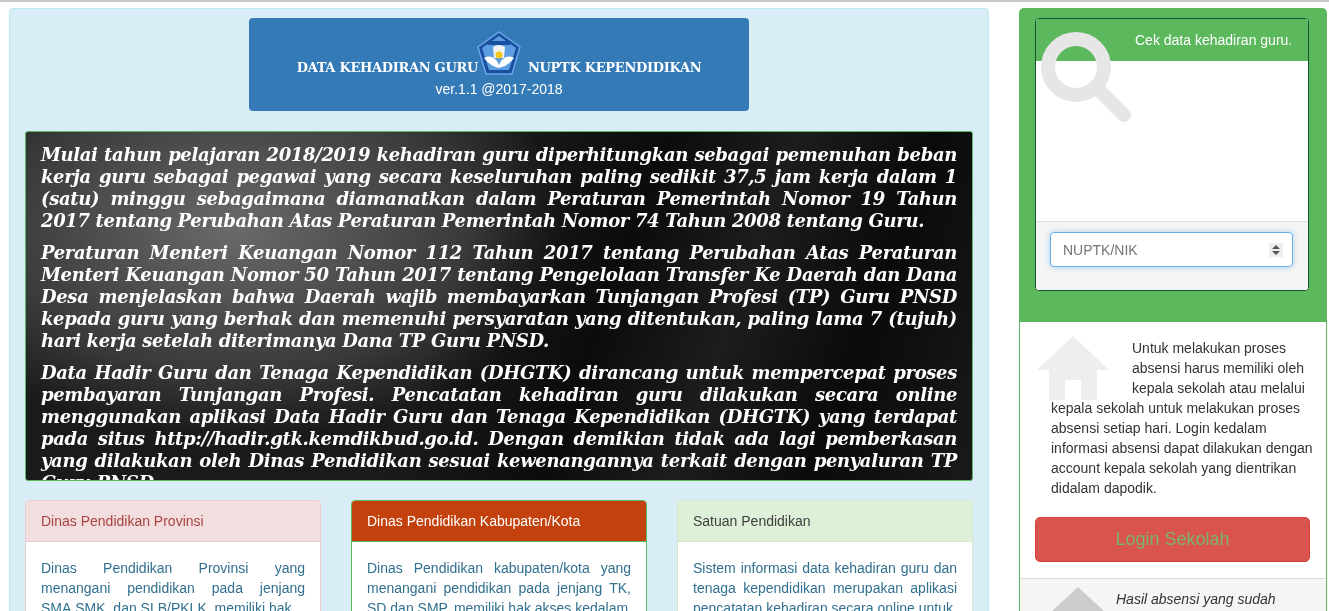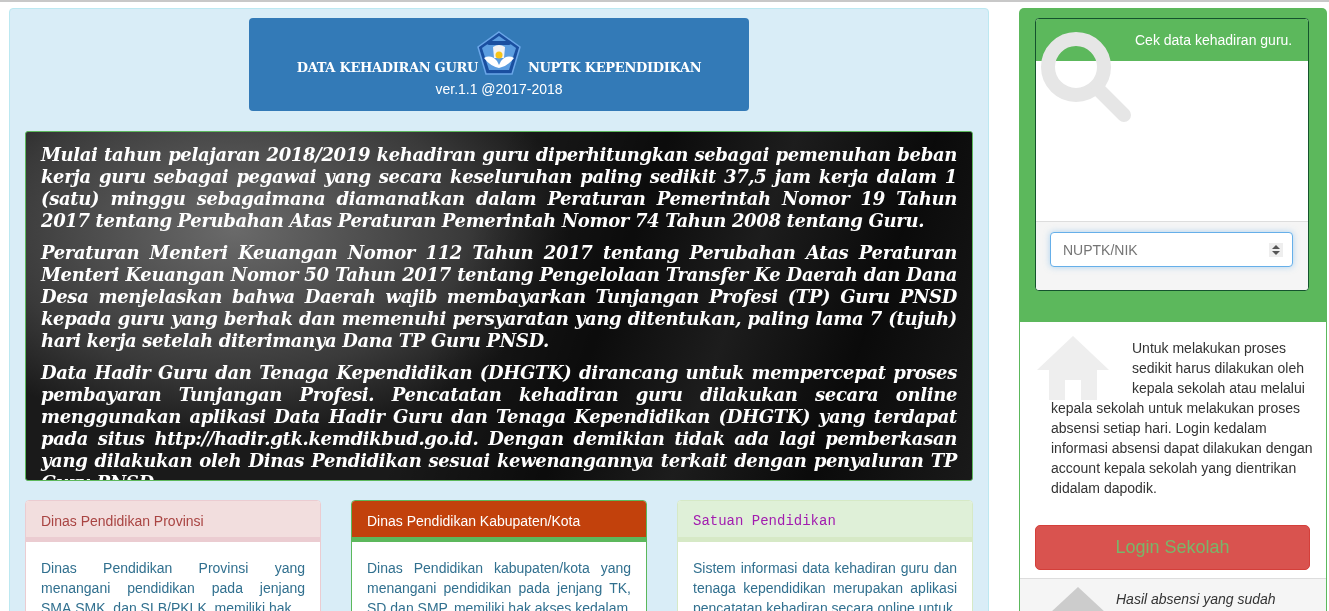--- a/index.html
+++ b/index.html
@@ -19,47 +19,47 @@
   .info-box { position: absolute; left: 15px; top: 122px; width: 948px; height: 350px; border: 1px solid #5cb85c; border-radius: 3px;
     background: radial-gradient(ellipse 420px 260px at 22% 28%, #6a6a6a 0%, #3a3a3a 55%, #1a1a1a 80%),
                 #111;
     overflow: hidden; }
   .info-box::after { content: ""; position: absolute; inset: 0;
     background: linear-gradient(110deg, rgba(0,0,0,0) 0%, rgba(0,0,0,0) 45%, rgba(0,0,0,0.55) 60%, rgba(40,40,40,0.2) 72%, rgba(0,0,0,0.6) 85%, rgba(25,25,25,0.4) 100%); pointer-events: none; }
   .info-text { position: absolute; left: 15px; top: 12px; width: 916px; z-index: 2; color: #fff; font-family: "DejaVu Serif", serif; font-weight: bold; font-size: 18px; line-height: 22px; text-align: justify; letter-spacing: -0.35px; font-style: italic; }
   .info-text p { margin-bottom: 10px; }
 
   .card { position: absolute; top: 491px; width: 296px; height: 140px; background: #fff; border: 1px solid #ddd; border-radius: 4px; overflow: hidden; }
-  .card-head { height: 41px; padding: 12px 15px; font-size: 14px; border-bottom: 5px solid #ec4899; }
+  .card-head { height: 41px; padding: 12px 15px; font-size: 14px; border-bottom: 1px solid #ec4899; }
   .card-body { padding: 16px 15px; font-size: 14px; line-height: 20px; color: #31708f; text-align: justify; }
   .card-danger .card-head { background: #f2dede; color: #a94442; border-color: #ebccd1; }
   .card-danger { border-color: #ebccd1; }
   .card-success .card-head { background: #c2410c; color: #fff; border-color: #5cb85c; }
   .card-success { border-color: #5cb85c; }
-  .card-light .card-head { background: #dff0d8; color: #a21caf; border-color: #d6e9c6; font-family: Liberation Mono, monospace; }
+  .card-light .card-head { background: #dff0d8; color: #404040; border-color: #d6e9c6; }
   .card-light { border-color: #d6e9c6; }
 
   
   .sidebar { position: absolute; left: 1019px; top: 8px; width: 308px; height: 620px; background: #5cb85c; border-radius: 5px; }
   .check-panel { position: absolute; left: 16px; top: 10px; width: 274px; height: 273px; border: 1px solid #14532d; border-radius: 4px; background: #fff; overflow: hidden; }
   .check-head { position: absolute; left: 0; top: 0; width: 100%; height: 42px; background: #5cb85c; color: #fff; font-size: 14px; padding: 13px 0 0 99px; }
   .mag-icon { position: absolute; left: 2px; top: 10px; width: 100px; height: 100px; }
   .check-body { position: absolute; left: 15px; top: 58px; width: 246px; font-size: 14px; line-height: 20px; color: #333; }
   .check-body .indent-line { padding-left: 84px; display: block; }
   .check-footer { position: absolute; left: 0; top: 202px; width: 100%; height: 71px; background: #f5f5f5; border-top: 1px solid #ddd; }
   .nuptk-input { position: absolute; left: 14px; top: 10px; width: 243px; height: 35px; border: 1px solid #66afe9; border-radius: 4px; background: #fff; box-shadow: 0 0 6px rgba(102,175,233,.5); padding: 0 12px; font-family: "Liberation Sans", sans-serif; font-size: 14px; color: #999; outline: none; }
   .spinner { position: absolute; left: 233px; top: 21px; width: 14px; height: 14px; background: #eee; }
   .spinner::before { content: ""; position: absolute; left: 3px; top: 2px; border-left: 4px solid transparent; border-right: 4px solid transparent; border-bottom: 4px solid #555; }
   .spinner::after { content: ""; position: absolute; left: 3px; top: 8px; border-left: 4px solid transparent; border-right: 4px solid transparent; border-top: 4px solid #555; }
 
   .login-panel { position: absolute; left: 0; top: 313px; width: 308px; height: 320px; background: #fff; border: 1px solid #5cb85c; }
   .house-icon { position: absolute; left: 15px; top: 12px; width: 76px; height: 66px; }
   .login-text { position: absolute; left: 15px; top: 16px; width: 275px; font-size: 14px; line-height: 20px; color: #333; margin-left: 16px; }
   .login-text .ind { display: block; padding-left: 81px; }
-  .login-btn { position: absolute; left: 15px; top: 195px; width: 275px; height: 45px; background: #d9534f; border: 1px solid #d43f3a; border-radius: 5px; color: #7ab56a; font-family: "Liberation Sans", sans-serif; font-size: 18px; text-align: center; cursor: pointer; margin-top: 8px; }
+  .login-btn { position: absolute; left: 15px; top: 195px; width: 275px; height: 45px; background: #d9534f; border: 1px solid #d43f3a; border-radius: 5px; color: #7ab56a; font-family: "Liberation Sans", sans-serif; font-size: 18px; text-align: center; cursor: pointer; }
   .result-section { position: absolute; left: 0; top: 256px; width: 306px; height: 70px; background: #f5f5f5; border-top: 1px solid #ddd; }
   .tri-icon { position: absolute; left: 30px; top: 8px; width: 0; height: 0; border-left: 28px solid transparent; border-right: 28px solid transparent; border-bottom: 26px solid #ccc; }
   .result-text { position: absolute; left: 96px; top: 12px; font-size: 14px; color: #333; font-style: italic; }
 </style>
 </head>
 <body>
 
 <div class="topline"></div>
 
 <div class="main-panel">
@@ -118,21 +118,21 @@
       <span class="spinner"></span>
     </div>
   </div>
 
   <div class="login-panel">
     <svg class="house-icon" viewBox="0 0 76 66">
       <path d="M38 2 L74 36 L62 36 L62 66 L46 66 L46 46 L30 46 L30 66 L14 66 L14 36 L2 36 Z" fill="#eeeeee"></path>
     </svg>
     <div class="login-text">
       <span class="ind">Untuk melakukan proses</span>
-      <span class="ind">sedikit harus dilakukan oleh</span>
+      <span class="ind">absensi harus memiliki oleh</span>
       <span class="ind">kepala sekolah atau melalui</span>
       <span>kepala sekolah untuk melakukan proses absensi setiap hari. Login kedalam informasi absensi dapat dilakukan dengan account kepala sekolah yang dientrikan didalam dapodik.</span>
     </div>
     <button class="login-btn">Login Sekolah</button>
     <div class="result-section">
       <div class="tri-icon"></div>
       <div class="result-text">Hasil absensi yang sudah</div>
     </div>
   </div>
 

